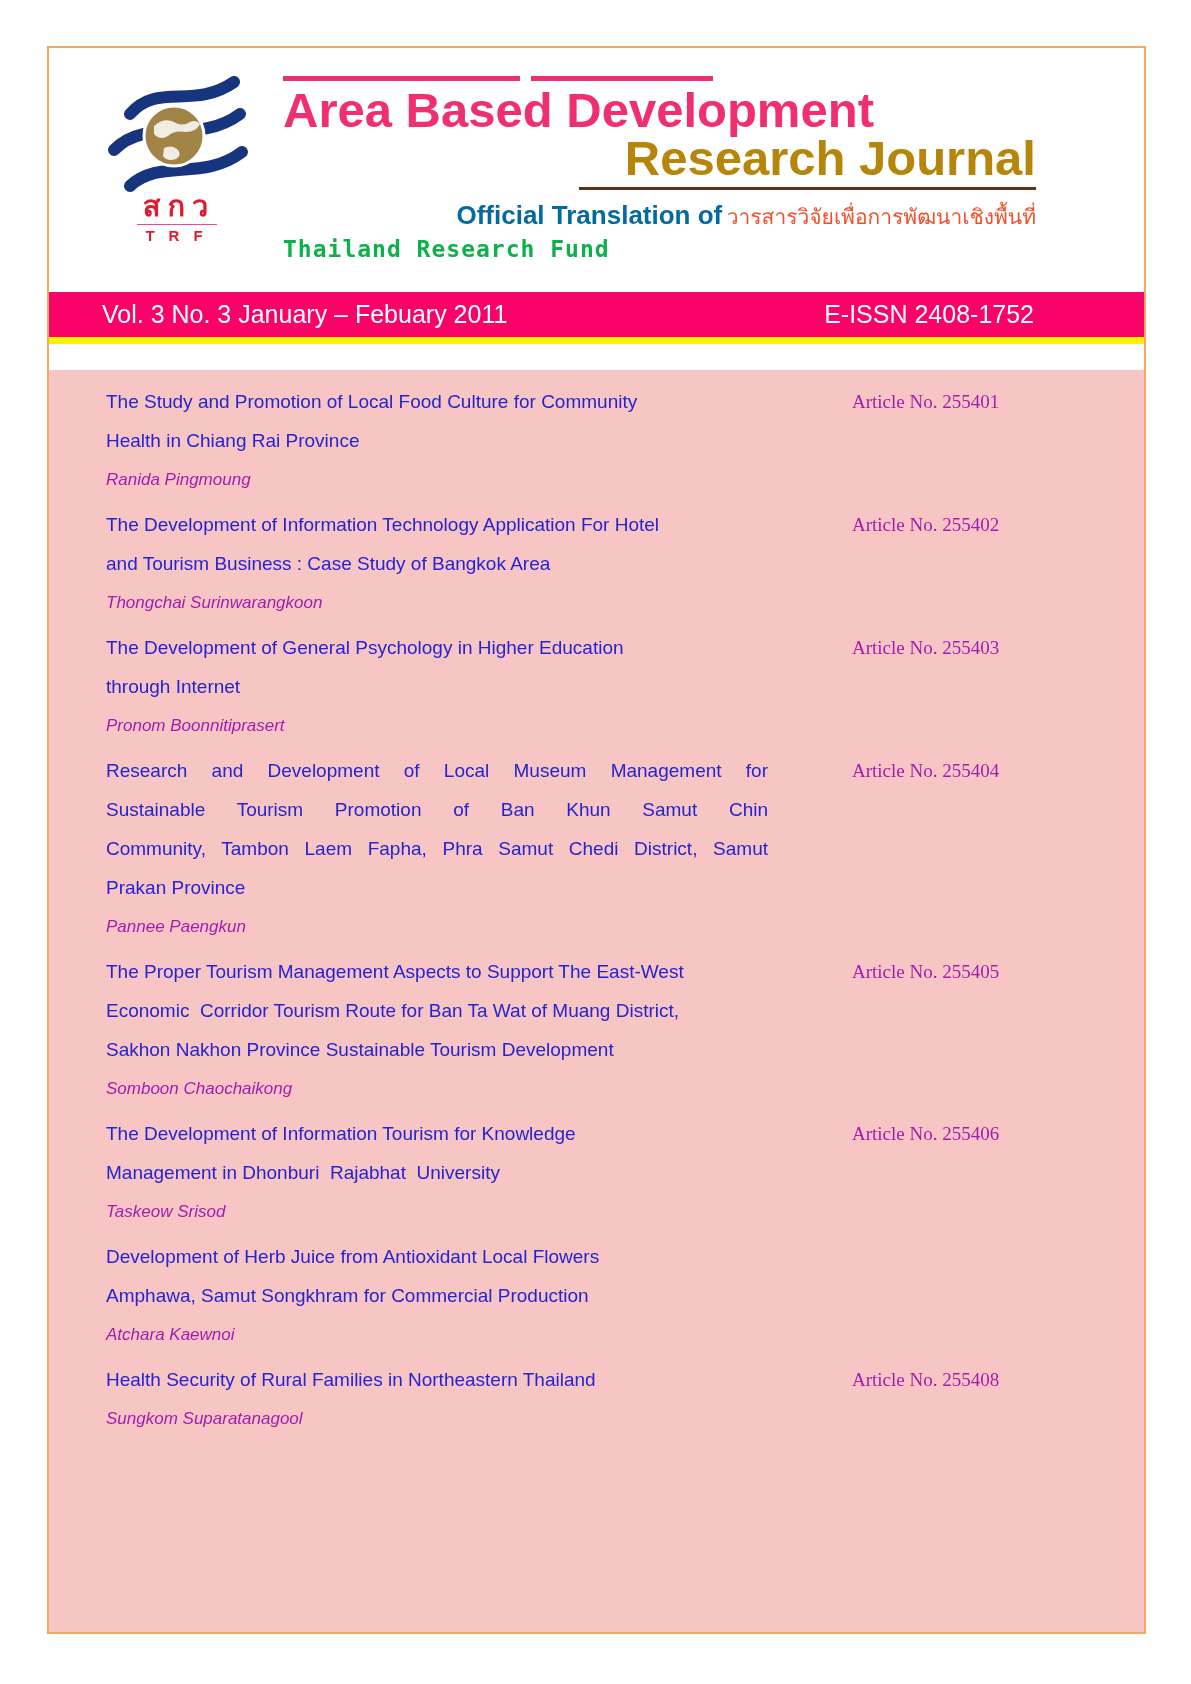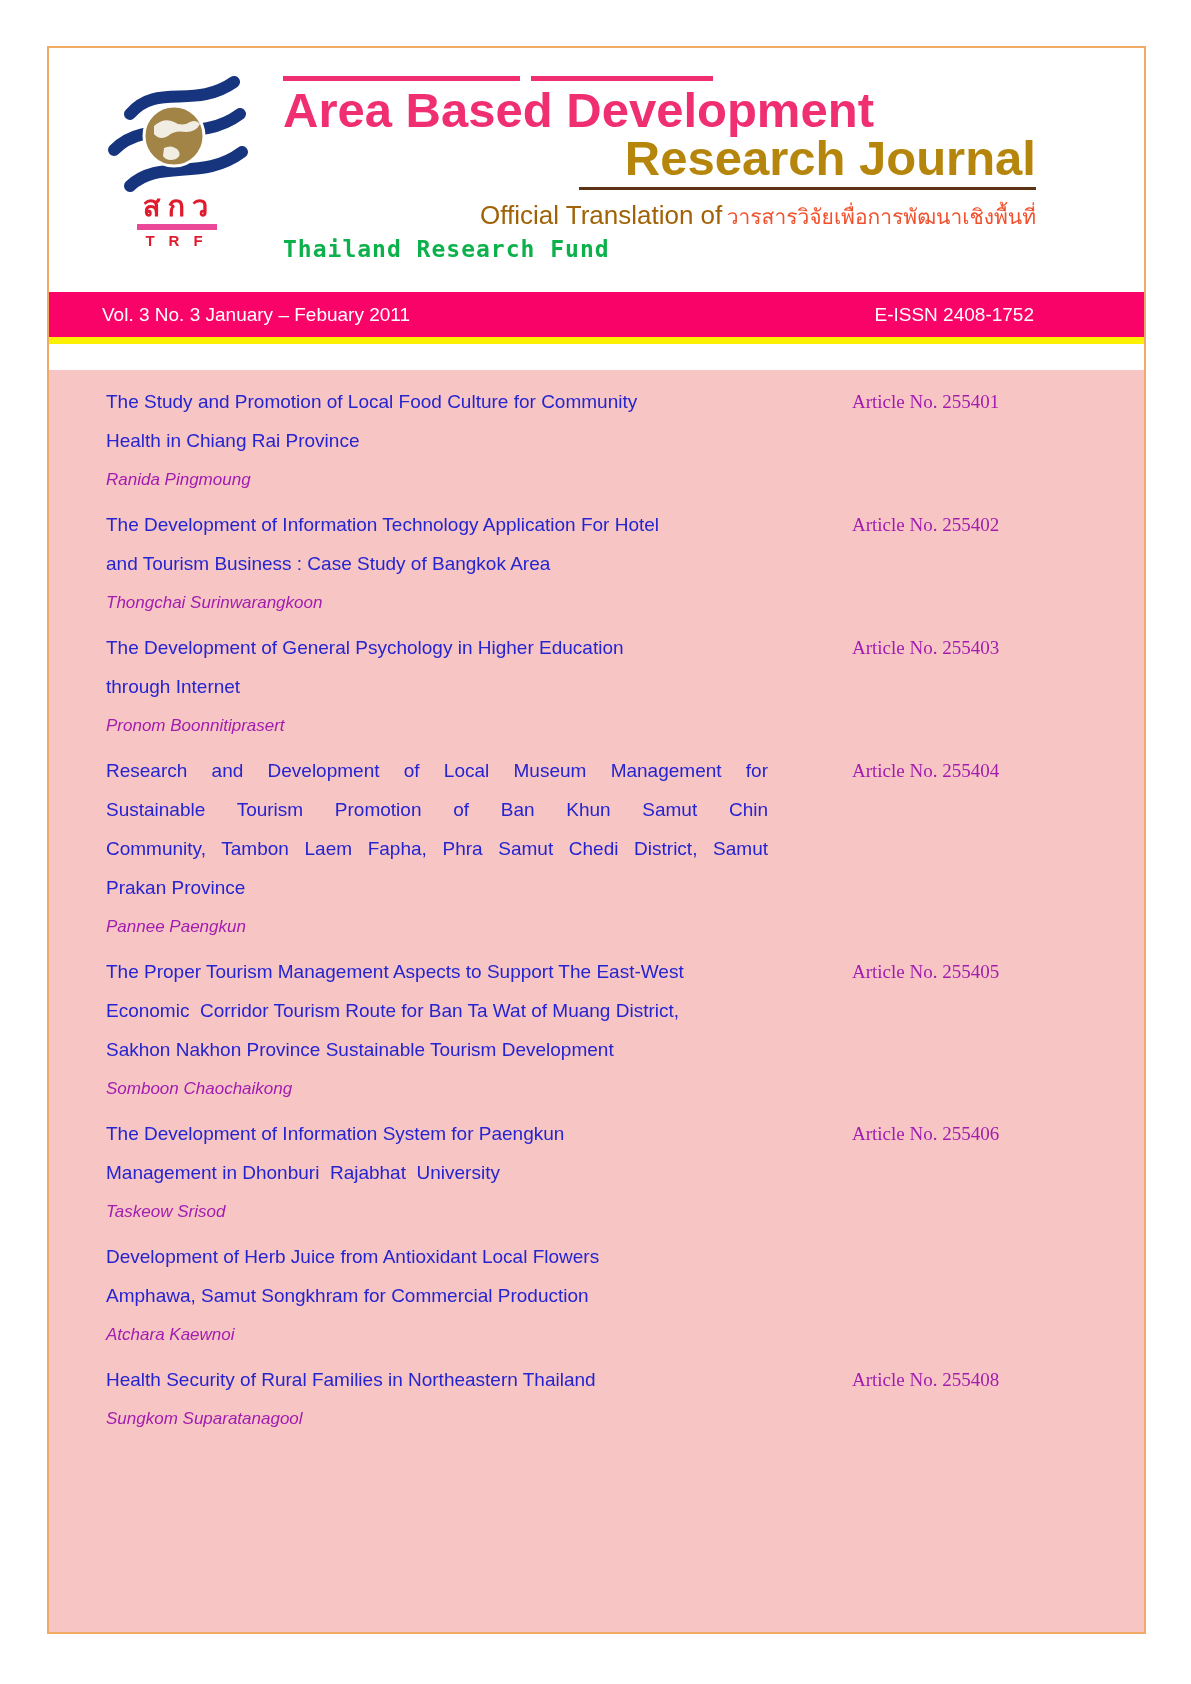--- a/index.html
+++ b/index.html
@@ -12,51 +12,51 @@
     position:absolute;left:47px;top:46px;width:1095px;height:1584px;
     border:2px solid #f2a965;background:#ffffff;
     display:flex;flex-direction:column;overflow:hidden;
   }
   
   .header{position:relative;height:244px;background:#ffffff;flex:none;}
   .logo{position:absolute;left:50px;top:26px;width:156px;text-align:center;}
   .logo svg{display:block;margin:0 auto;}
   .logo-acronym{
     display:inline-block;color:#e11b2e;font-weight:bold;font-size:29px;line-height:1;
-    letter-spacing:7px;border-bottom:6px solid #ec4899;padding:0 2px 3px 6px;
+    letter-spacing:7px;border-bottom:1px solid #ec4899;padding:0 2px 3px 6px;
   }
   .logo-latin{
     display:block;color:#e11b2e;font-weight:bold;font-size:15px;line-height:1;
     letter-spacing:14px;margin-top:3px;padding-left:8px;
   }
   .title-block{position:absolute;left:234px;right:108px;top:28px;}
   .overline-row{display:flex;gap:11px;margin-bottom:5px;}
   .overline-row .seg1{width:237px;height:5px;background:#f02f72;}
   .overline-row .seg2{width:182px;height:5px;background:#f02f72;}
   .title-line1{
     font-size:49px;line-height:1.02;color:#f02f72;font-weight:600;
     letter-spacing:0px;white-space:nowrap;
   }
   .title-line2{
     font-size:49px;line-height:1.02;color:#b5860b;font-weight:700;
     text-align:right;white-space:nowrap;margin-top:-2px;
   }
   .title-underline{width:457px;height:3px;background:#5c3317;margin:3px 0 11px auto;}
   .subtitle{ text-align:right;white-space:nowrap;line-height:1.15;}
-  .subtitle .prefix{font-size:26px;color:#a16207;font-weight:400;}
+  .subtitle .prefix{font-size:26px;color:#0369a1;font-weight:700;}
   .subtitle .thai{font-size:21px;color:#f0512c;}
   .org-line{
     text-align:left;font-family:"DejaVu Sans Mono", monospace;
     font-size:23px;font-weight:bold;color:#0db14b;letter-spacing:1px;margin-top:5px;
   }
   
   .issue-bar{
     flex:none;height:45px;background:#fa0368;color:#ffffff;
     display:flex;align-items:center;justify-content:space-between;
-    padding:0 110px 0 53px;font-size:19px;font-weight:500;
+    padding:0 110px 0 53px;font-size:25px;font-weight:500;
   }
   .yellow-stripe{flex:none;height:7px;background:#fdf000;}
   
   .content{
     flex:1;background:#f8c5c5;padding:12px 110px 0 57px;margin-top:26px;
   }
   .article{display:flex;justify-content:space-between;margin-bottom:6px;}
   .article-title{width:662px;color:#2424d0;font-size:19px;line-height:39px;}
   .title-line{white-space:pre-wrap;}
   .title-line.just{white-space:normal;text-align:justify;text-align-last:justify;}
@@ -165,21 +165,21 @@
             <div class="title-line">Sakhon Nakhon Province Sustainable Tourism Development</div>
           </div>
       <div class="article-author">Somboon Chaochaikong</div>
     </div>
     <div class="article-number">Article No. 255405</div>
   </div>
 
   <div class="article">
     <div class="article-left">
       <div class="article-title">
-            <div class="title-line">The Development of Information System for Paengkun</div>
+            <div class="title-line">The Development of Information Tourism for Knowledge</div>
             <div class="title-line">Management in Dhonburi  Rajabhat  University</div>
           </div>
       <div class="article-author">Taskeow Srisod</div>
     </div>
     <div class="article-number">Article No. 255406</div>
   </div>
 
   <div class="article">
     <div class="article-left">
       <div class="article-title">

